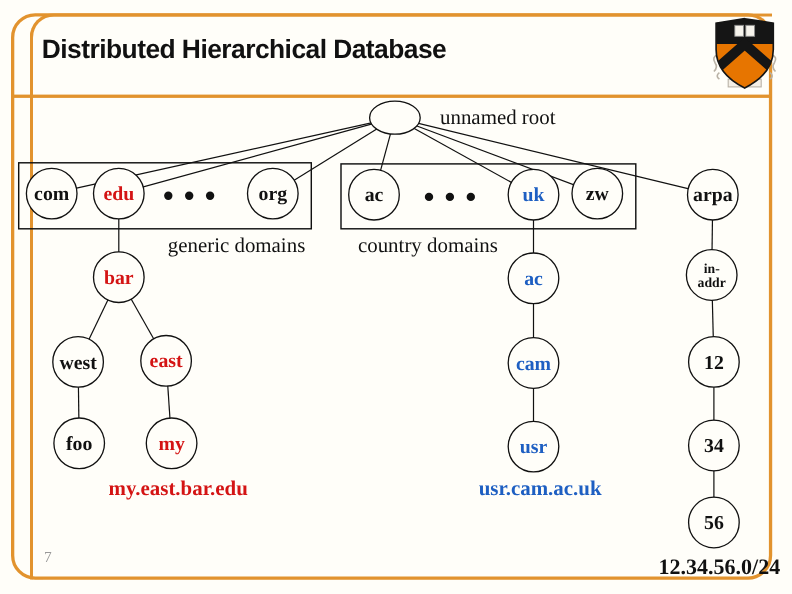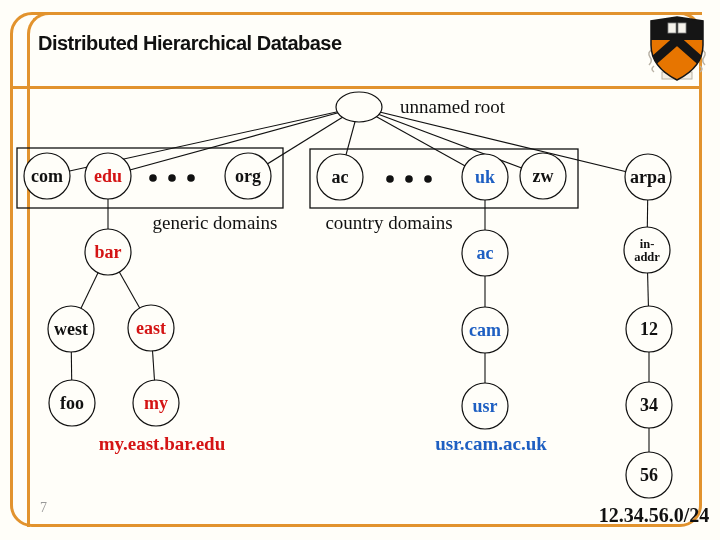--- a/index.html
+++ b/index.html
@@ -13,21 +13,21 @@
   
   .frame-outer{position:absolute;left:10px;top:12px;width:692px;height:515px;
     border:3px solid var(--accent);border-radius:22px;box-sizing:border-box;}
   .frame-inner{position:absolute;left:27px;top:12px;width:675px;height:515px;
     border-left:3px solid var(--accent);border-top:3px solid var(--accent);
     border-top-left-radius:22px;box-sizing:border-box;}
   .title-rule{position:absolute;left:11px;top:86px;width:690px;height:3px;background:var(--accent);}
 
   .slide-title{position:absolute;left:38px;top:32px;
     font-family:"Liberation Sans","DejaVu Sans",sans-serif;
-    font-weight:700;font-size:20px;letter-spacing:-0.5px;color:var(--ink);white-space:nowrap;}
+    font-weight:700;font-size:24px;letter-spacing:-0.5px;color:var(--ink);white-space:nowrap;}
 
   .logo{position:absolute;left:646px;top:14px;}
 
   .diagram{position:absolute;left:0;top:0;pointer-events:none;}
   .diagram text{font-family:"Liberation Serif","DejaVu Serif",serif;}
 
   .page-number{position:absolute;left:40px;top:500px;font-size:14px;color:var(--muted);}
 </style>
 </head>
 <body>

